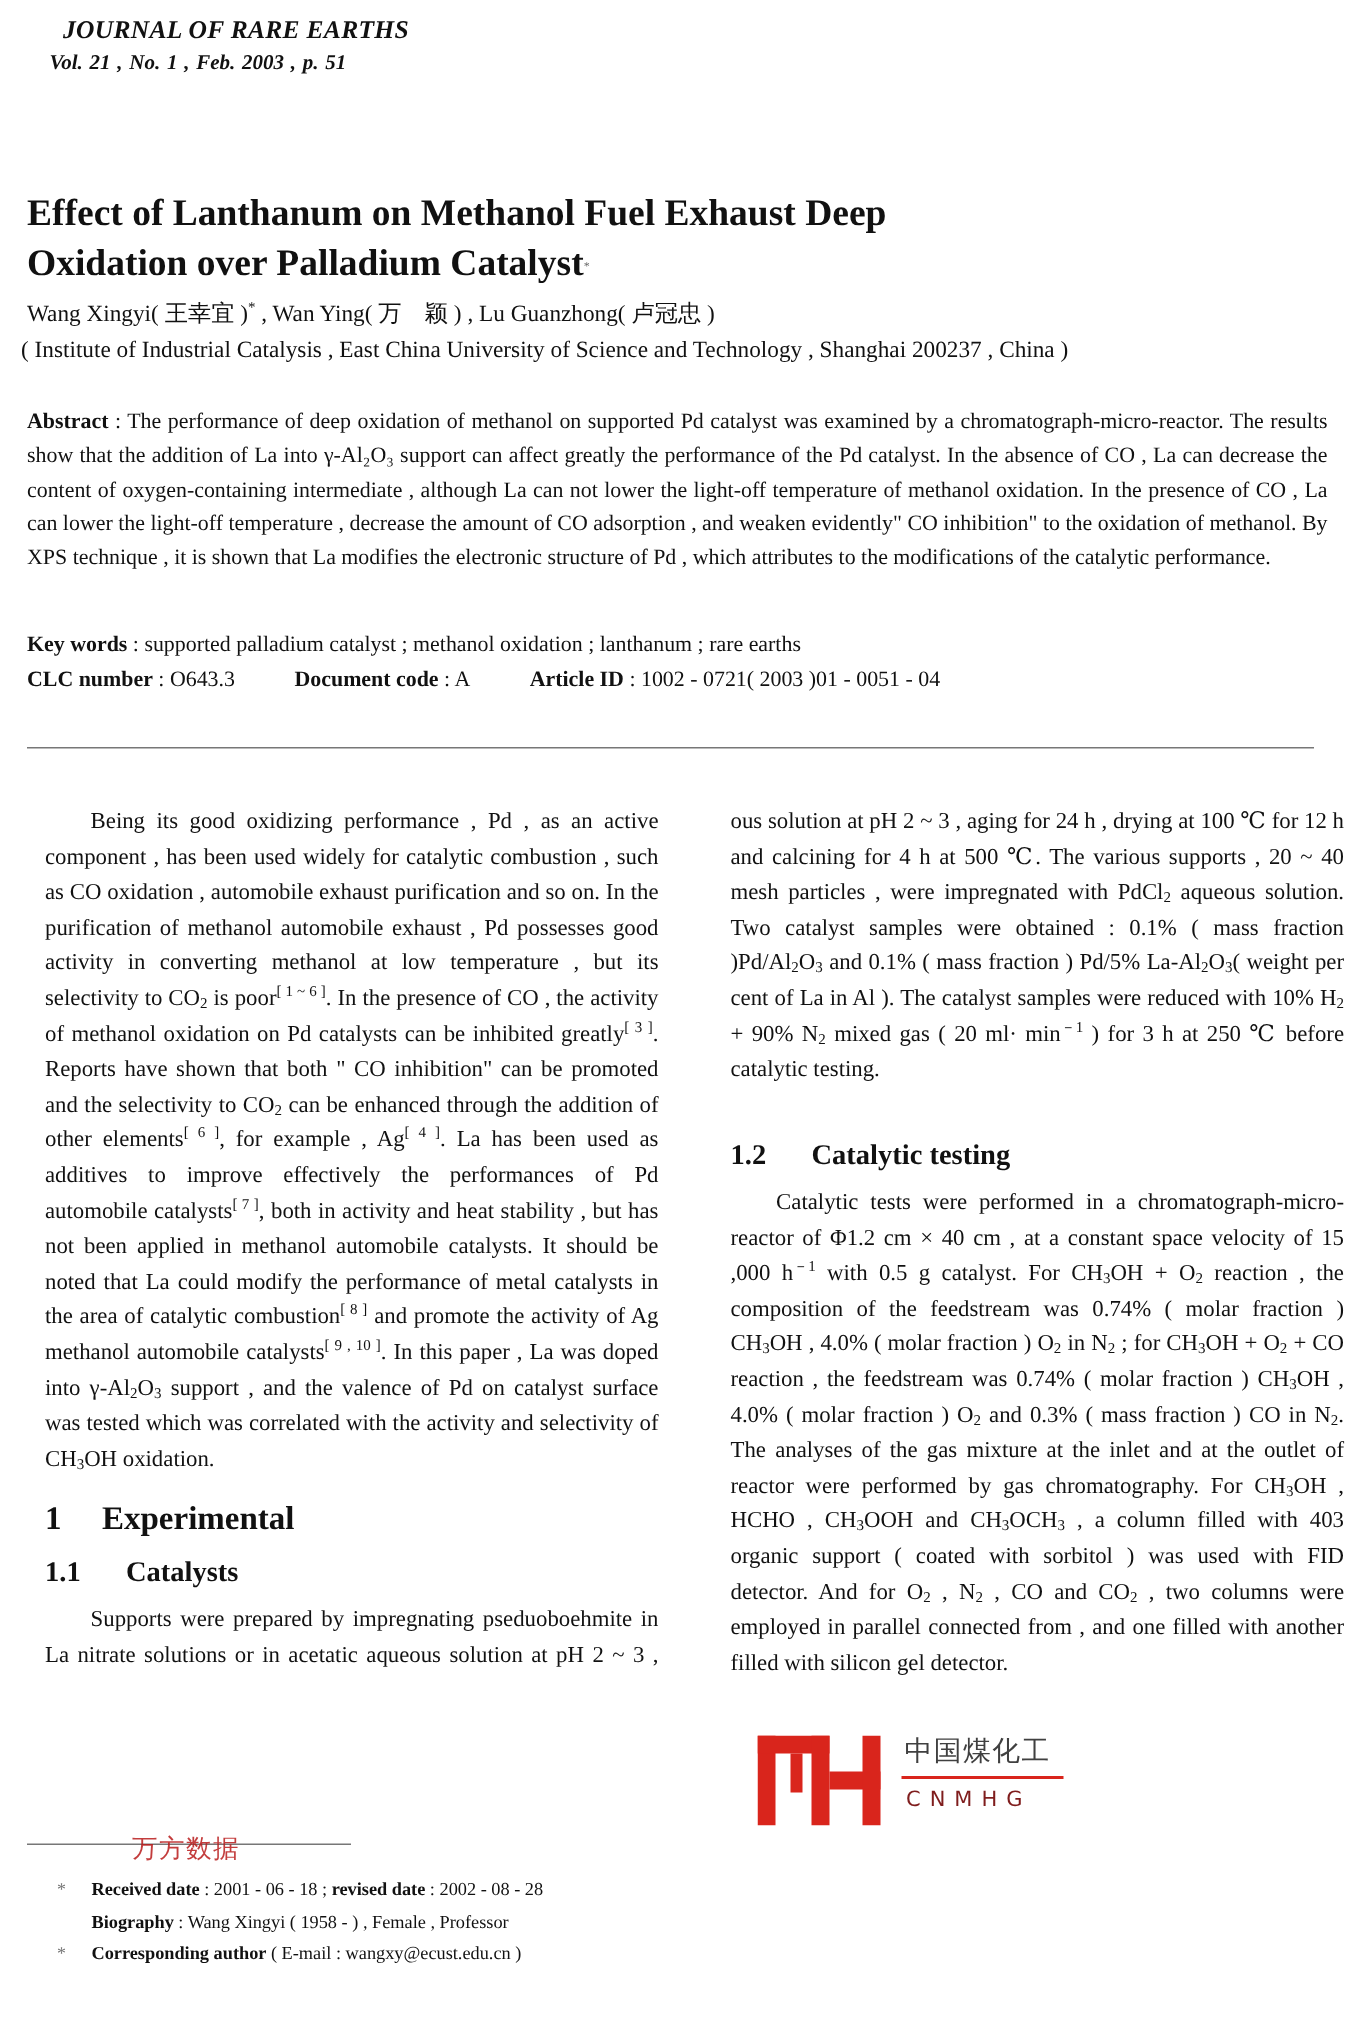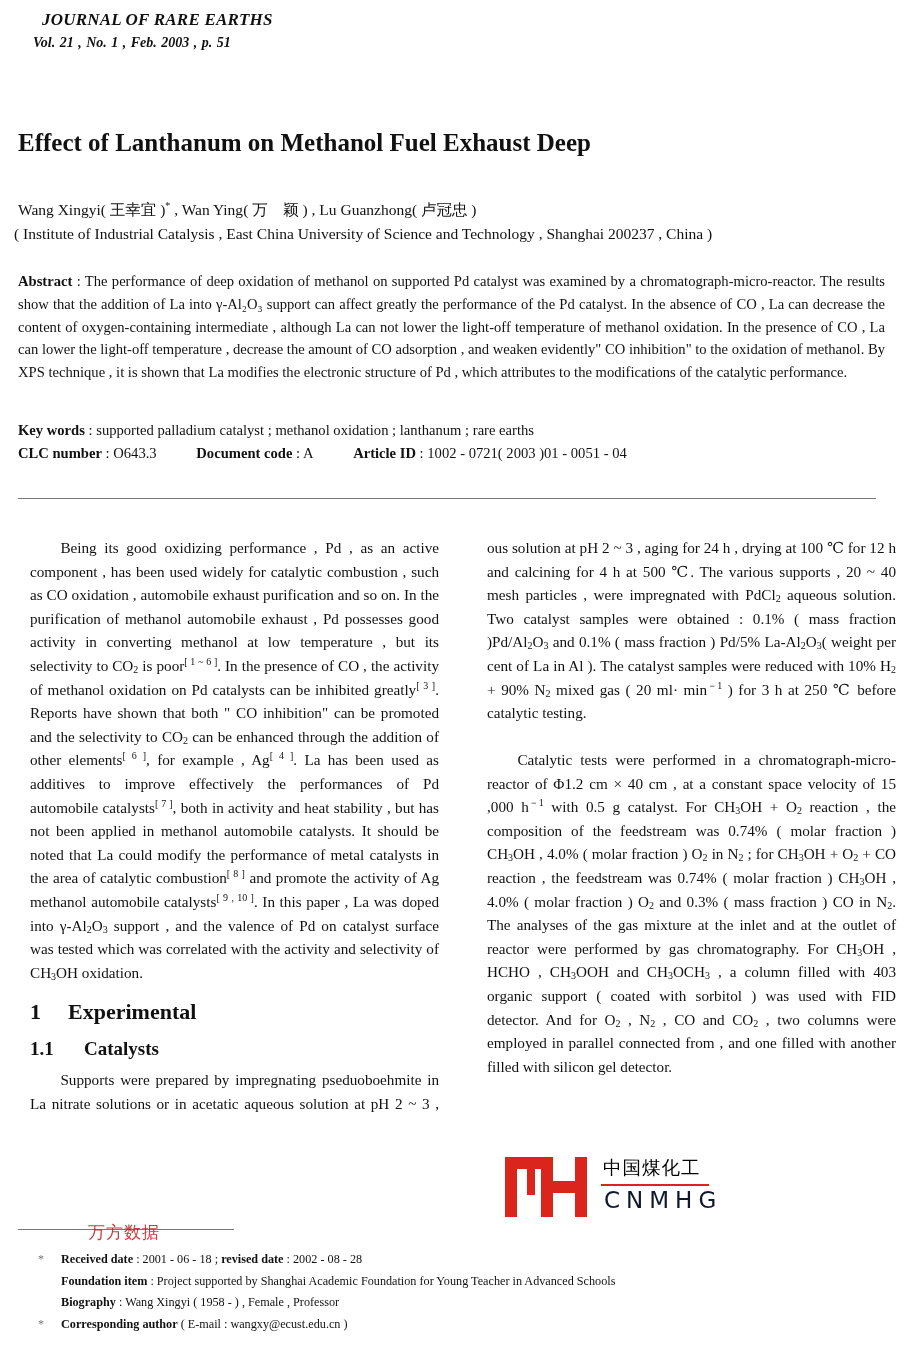--- a/index.html
+++ b/index.html
@@ -53,35 +53,36 @@
   .footnotes { left: 38px; top: 1249px; font-size: 12.2px; line-height: 21.5px; }
   .fn { position: relative; padding-left: 23px; white-space: nowrap; }
   .fn .star { position: absolute; left: 0; color: #777; font-size: 12px; }
   .fn b { font-weight: bold; }
   .wm-wanfang {
     left: 88px; top: 1221px; font-family: "DejaVu Sans", sans-serif; font-size: 17px; color: #b91c1c; opacity: 0.85; letter-spacing: 1px;
   }
   .wm-cnmhg { left: 505px; top: 1157px; width: 215px; height: 60px; }
   .wm-logo { position: absolute; left: 0; top: 0; width: 94px; height: 60px; }
   .wm-cn {
-    position: absolute; left: 98px; top: 0; font-family: "DejaVu Sans", sans-serif; font-size: 18.5px; color: #000000; letter-spacing: 1px; line-height: 22px; background: rgba(255,255,255,0.0);
+    position: absolute; left: 98px; top: 0; font-family: "DejaVu Sans", sans-serif; font-size: 18.5px; color: #404040; letter-spacing: 1px; line-height: 22px; background: rgba(255,255,255,0.0);
   }
   .wm-line { position: absolute; left: 96px; top: 27px; width: 108px; height: 2px; }
   .wm-en {
-    position: absolute; left: 99px; top: 32px; font-family: "DejaVu Sans", sans-serif; font-size: 23px; color: #0f172a; letter-spacing: 6px; line-height: 22px;
+    position: absolute; left: 99px; top: 32px; font-family: "DejaVu Sans", sans-serif; font-size: 14px; color: #7f1d1d; letter-spacing: 6px; line-height: 22px;
   }
 </style>
 </head>
 <body>
 
 <div class="abs journal">JOURNAL OF RARE EARTHS</div>
 <div class="abs volline">Vol. 21 , No. 1 , Feb. 2003 , p. 51</div>
 
 <div class="abs title">
   <div>Effect of Lanthanum on Methanol Fuel Exhaust Deep</div>
+  <div><span>Oxidation over Palladium Catalyst</span><span class="mark">*</span></div>
 </div>
 
 <div class="abs authors">
   <span>Wang Xingyi</span>( <span>王幸宜</span> )<sup>*</sup> ,
   <span>Wan Ying</span>( <span>万　颖</span> ) ,
   <span>Lu Guanzhong</span>( <span>卢冠忠</span> )
 </div>
 <div class="abs affil">( Institute of Industrial Catalysis , East China University of Science and Technology , Shanghai 200237 , China )</div>
 
 <div class="abs abstract">
@@ -108,28 +109,28 @@
 
   <p style="height:47px;overflow:hidden;"><span>Supports were prepared by impregnating pseduoboehmite in La nitrate solutions or in acetatic aqueous solution at pH 2 ~ 3 , aging for 24 h , drying at 100 ℃ for 12 h and calcining for 4 h at 500 ℃. The various supports , 20 ~ 40 mesh particles , were impregnated with PdCl</span></p>
 </div>
 
 <div class="abs col col-right">
   <div style="height:212px; overflow:hidden; position:relative;">
     <p class="noindent" style="position:relative; top:-47px; text-indent:2em; margin-left:-412px; width:821px; visibility:hidden; height:0;"></p>
     <p class="noindent">ous solution at pH 2 ~ 3 , aging for 24 h , drying at 100 ℃ for 12 h and calcining for 4 h at 500 ℃. The various supports , 20 ~ 40 mesh particles , were impregnated with PdCl<sub>2</sub><span> aqueous solution. Two catalyst samples were obtained : 0.1% ( mass fraction )Pd/Al</span><sub>2</sub>O<sub>3</sub><span> and 0.1% ( mass fraction ) Pd/5% La-Al</span><sub>2</sub>O<sub>3</sub><span>( weight per cent of La in Al ). The catalyst samples were reduced with 10% H</span><sub>2</sub><span> + 90% N</span><sub>2</sub><span> mixed gas ( 20 ml· min</span><sup>－1</sup><span> ) for 3 h at 250 ℃ before catalytic testing.</span></p>
   </div>
 
+  <div class="h2"><span class="num">1.2</span><span>Catalytic testing</span></div>
 
   <p><span>Catalytic tests were performed in a chromatograph-micro-reactor of Φ1.2 cm × 40 cm , at a constant space velocity of 15 ,000 h</span><sup>－1</sup><span> with 0.5 g catalyst. For CH</span><sub>3</sub><span>OH + O</span><sub>2</sub><span> reaction , the composition of the feedstream was 0.74% ( molar fraction ) CH</span><sub>3</sub><span>OH , 4.0% ( molar fraction ) O</span><sub>2</sub><span> in N</span><sub>2</sub><span> ; for CH</span><sub>3</sub><span>OH + O</span><sub>2</sub><span> + CO reaction , the feedstream was 0.74% ( molar fraction ) CH</span><sub>3</sub><span>OH , 4.0% ( molar fraction ) O</span><sub>2</sub><span> and 0.3% ( mass fraction ) CO in N</span><sub>2</sub><span>. The analyses of the gas mixture at the inlet and at the outlet of reactor were performed by gas chromatography. For CH</span><sub>3</sub><span>OH , HCHO , CH</span><sub>3</sub><span>OOH and CH</span><sub>3</sub><span>OCH</span><sub>3</sub><span> , a column filled with 403 organic support ( coated with sorbitol ) was used with FID detector. And for O</span><sub>2</sub><span> , N</span><sub>2</sub><span> , CO and CO</span><sub>2</sub><span> , two columns were employed in parallel connected from , and one filled with</span><span> another filled with silicon gel</span><span> detector.</span></p>
 </div>
 
 <div class="abs fnrule"></div>
 <div class="abs footnotes">
   <div class="fn"><span class="star">*</span><b>Received date</b> : <span>2001 - 06 - 18</span> ; <b>revised date</b> : <span>2002 - 08 - 28</span></div>
-  <div class="fn"><b>Foundation item</b> : <span>Project supported by Shanghai Academic Foundation for Young Teacher in Advanced Schools</span></div>
   <div class="fn"><b>Biography</b> : <span>Wang Xingyi ( 1958 - ) , Female , Professor</span></div>
   <div class="fn"><span class="star">*</span><b>Corresponding author</b> <span>( E-mail : wangxy@ecust.edu.cn )</span></div>
 </div>
 
 <div class="abs wm-wanfang">万方数据</div>
 
 <div class="abs wm-cnmhg">
   <svg class="wm-logo" viewBox="0 0 94 60" xmlns="http://www.w3.org/2000/svg">
     <g fill="#d9251c">
       <rect x="0" y="0" width="12" height="60"></rect>

